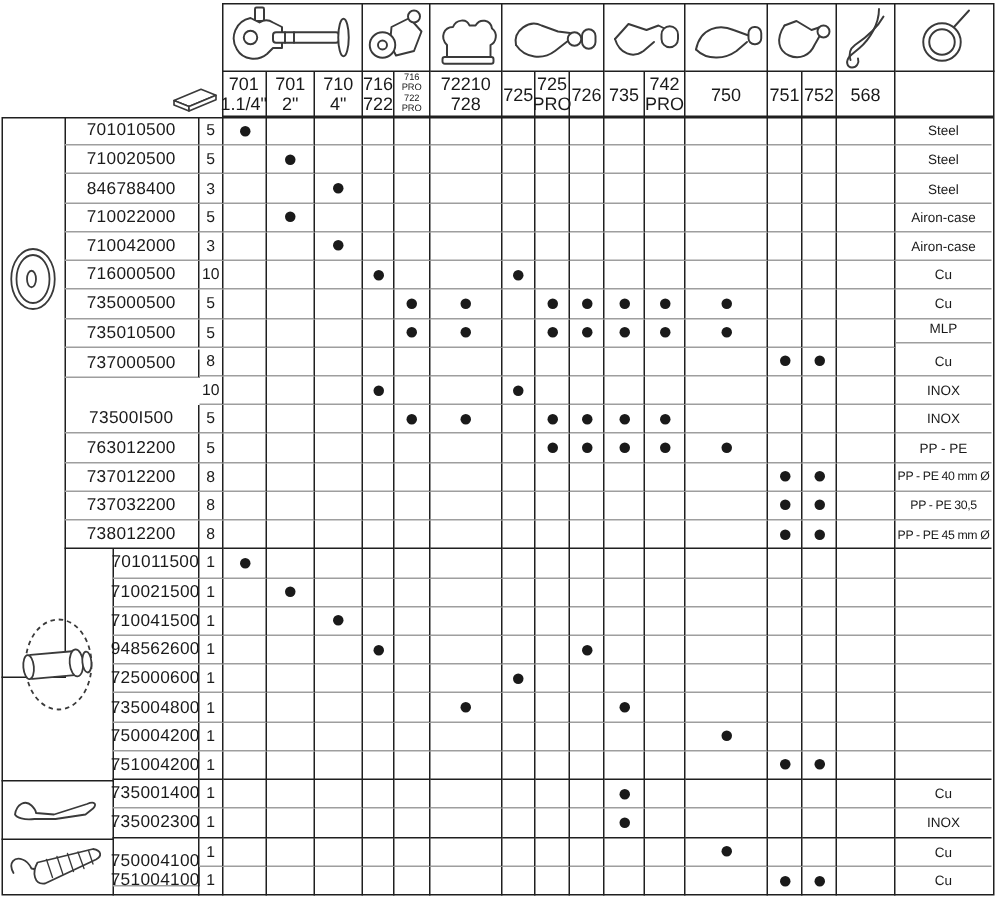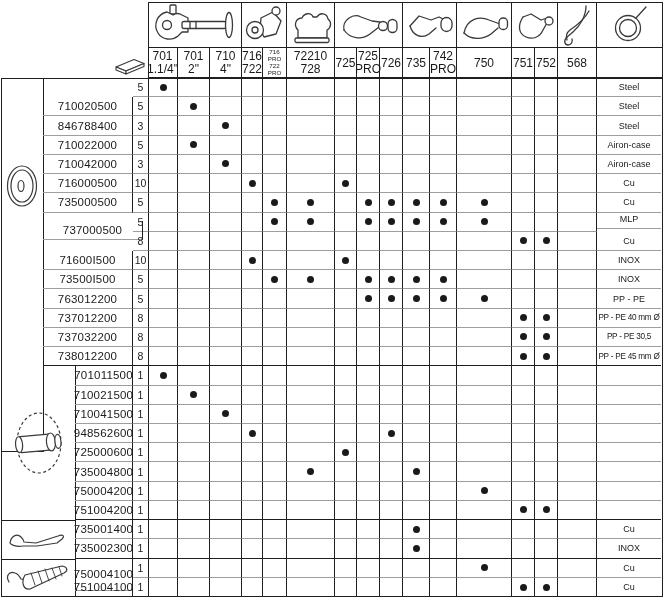--- a/index.html
+++ b/index.html
@@ -181,20 +181,23 @@
   <div id="bodyWrap" class="abs" style="left:1px;top:78px;width:662px;height:519px;">
       <div class="iconcell hline-black" style="position: absolute; left: 0px; top: 0px; width: 42px; height: 288.333px; align-items: flex-start; padding-top: 85px;">
         <svg width="38" height="46" viewBox="0 0 38 46">
           <g fill="#fff" stroke="#3a3a3a" stroke-width="1.2">
             <ellipse cx="19" cy="23" rx="14.5" ry="20"></ellipse>
             <ellipse cx="19" cy="23" rx="11" ry="16"></ellipse>
             <ellipse cx="18" cy="23" rx="3" ry="5.5"></ellipse>
           </g>
         </svg>
       </div>
+      <div class="cell vline-r code hline-gray" style="left: 42px; top: 0px; width: 90px; height: 19.2222px;">
+        <span>701010500</span>
+      </div>
       <div class="cell vline-r qty hline-gray" style="left: 132px; top: 0px; width: 16px; height: 19.2222px;">
         <span>5</span>
       </div>
       <div class="cell vline-r hline-gray" style="left: 148px; top: 0px; width: 29px; height: 19.2222px;">
         <div class="dot" style="position: static;"></div>
       </div>
       <div class="cell vline-r hline-gray" style="left: 177px; top: 0px; width: 32px; height: 19.2222px;"></div>
       <div class="cell vline-r hline-gray" style="left: 209px; top: 0px; width: 32px; height: 19.2222px;"></div>
       <div class="cell vline-r hline-gray" style="left: 241px; top: 0px; width: 21px; height: 19.2222px;"></div>
       <div class="cell vline-r hline-gray" style="left: 262px; top: 0px; width: 24px; height: 19.2222px;"></div>
@@ -374,20 +377,23 @@
       </div>
       <div class="cell vline-r hline-gray" style="left: 456px; top: 115.333px; width: 55px; height: 19.2222px;">
         <div class="dot" style="position: static;"></div>
       </div>
       <div class="cell vline-r hline-gray" style="left: 511px; top: 115.333px; width: 23px; height: 19.2222px;"></div>
       <div class="cell vline-r hline-gray" style="left: 534px; top: 115.333px; width: 23px; height: 19.2222px;"></div>
       <div class="cell vline-r hline-gray" style="left: 557px; top: 115.333px; width: 39px; height: 19.2222px;"></div>
       <div class="cell mat hline-gray" style="left: 596px; top: 115.333px; width: 64px; height: 19.2222px;">
         <span>Cu</span>
       </div>
+      <div class="cell vline-r code hline-gray" style="left: 42px; top: 134.556px; width: 90px; height: 19.2222px;">
+        <span>735010500</span>
+      </div>
       <div class="cell vline-r qty hline-gray" style="left: 132px; top: 134.556px; width: 16px; height: 19.2222px;">
         <span>5</span>
       </div>
       <div class="cell vline-r hline-gray" style="left: 148px; top: 134.556px; width: 29px; height: 19.2222px;"></div>
       <div class="cell vline-r hline-gray" style="left: 177px; top: 134.556px; width: 32px; height: 19.2222px;"></div>
       <div class="cell vline-r hline-gray" style="left: 209px; top: 134.556px; width: 32px; height: 19.2222px;"></div>
       <div class="cell vline-r hline-gray" style="left: 241px; top: 134.556px; width: 21px; height: 19.2222px;"></div>
       <div class="cell vline-r hline-gray" style="left: 262px; top: 134.556px; width: 24px; height: 19.2222px;">
         <div class="dot" style="position: static;"></div>
       </div>
@@ -409,21 +415,21 @@
       </div>
       <div class="cell vline-r hline-gray" style="left: 456px; top: 134.556px; width: 55px; height: 19.2222px;">
         <div class="dot" style="position: static;"></div>
       </div>
       <div class="cell vline-r hline-gray" style="left: 511px; top: 134.556px; width: 23px; height: 19.2222px;"></div>
       <div class="cell vline-r hline-gray" style="left: 534px; top: 134.556px; width: 23px; height: 19.2222px;"></div>
       <div class="cell vline-r hline-gray" style="left: 557px; top: 134.556px; width: 39px; height: 19.2222px;"></div>
       <div class="cell mat hline-gray" style="left: 596px; top: 132px; width: 64px; height: 19.2222px;">
         <span>MLP</span>
       </div>
-      <div class="cell vline-r code hline-gray" style="left: 42px; top: 143px; width: 100px; height: 19.2222px; text-align: right;">
+      <div class="cell vline-r code hline-gray" style="left: 42px; top: 155px; width: 90px; height: 19.2222px; text-align: right;">
         <span>737000500</span>
       </div>
       <div class="cell vline-r qty hline-gray" style="left: 132px; top: 153.778px; width: 16px; height: 19.2222px;">
         <span>8</span>
       </div>
       <div class="cell vline-r hline-gray" style="left: 148px; top: 153.778px; width: 29px; height: 19.2222px;"></div>
       <div class="cell vline-r hline-gray" style="left: 177px; top: 153.778px; width: 32px; height: 19.2222px;"></div>
       <div class="cell vline-r hline-gray" style="left: 209px; top: 153.778px; width: 32px; height: 19.2222px;"></div>
       <div class="cell vline-r hline-gray" style="left: 241px; top: 153.778px; width: 21px; height: 19.2222px;"></div>
       <div class="cell vline-r hline-gray" style="left: 262px; top: 153.778px; width: 24px; height: 19.2222px;"></div>
@@ -436,23 +442,20 @@
       <div class="cell vline-r hline-gray" style="left: 456px; top: 153.778px; width: 55px; height: 19.2222px;"></div>
       <div class="cell vline-r hline-gray" style="left: 511px; top: 153.778px; width: 23px; height: 19.2222px;">
         <div class="dot" style="position: static;"></div>
       </div>
       <div class="cell vline-r hline-gray" style="left: 534px; top: 153.778px; width: 23px; height: 19.2222px;">
         <div class="dot" style="position: static;"></div>
       </div>
       <div class="cell vline-r hline-gray" style="left: 557px; top: 153.778px; width: 39px; height: 19.2222px;"></div>
       <div class="cell mat hline-gray" style="left: 596px; top: 153.778px; width: 64px; height: 19.2222px;">
         <span>Cu</span>
-      </div>
-      <div class="cell vline-r code hline-gray" style="left: 42px; top: 173px; width: 90px; height: 19.2222px;">
-        <span>71600I500</span>
       </div>
       <div class="cell vline-r qty hline-gray" style="left: 132px; top: 173px; width: 16px; height: 19.2222px;">
         <span>10</span>
       </div>
       <div class="cell vline-r hline-gray" style="left: 148px; top: 173px; width: 29px; height: 19.2222px;"></div>
       <div class="cell vline-r hline-gray" style="left: 177px; top: 173px; width: 32px; height: 19.2222px;"></div>
       <div class="cell vline-r hline-gray" style="left: 209px; top: 173px; width: 32px; height: 19.2222px;"></div>
       <div class="cell vline-r hline-gray" style="left: 241px; top: 173px; width: 21px; height: 19.2222px;">
         <div class="dot" style="position: static;"></div>
       </div>

